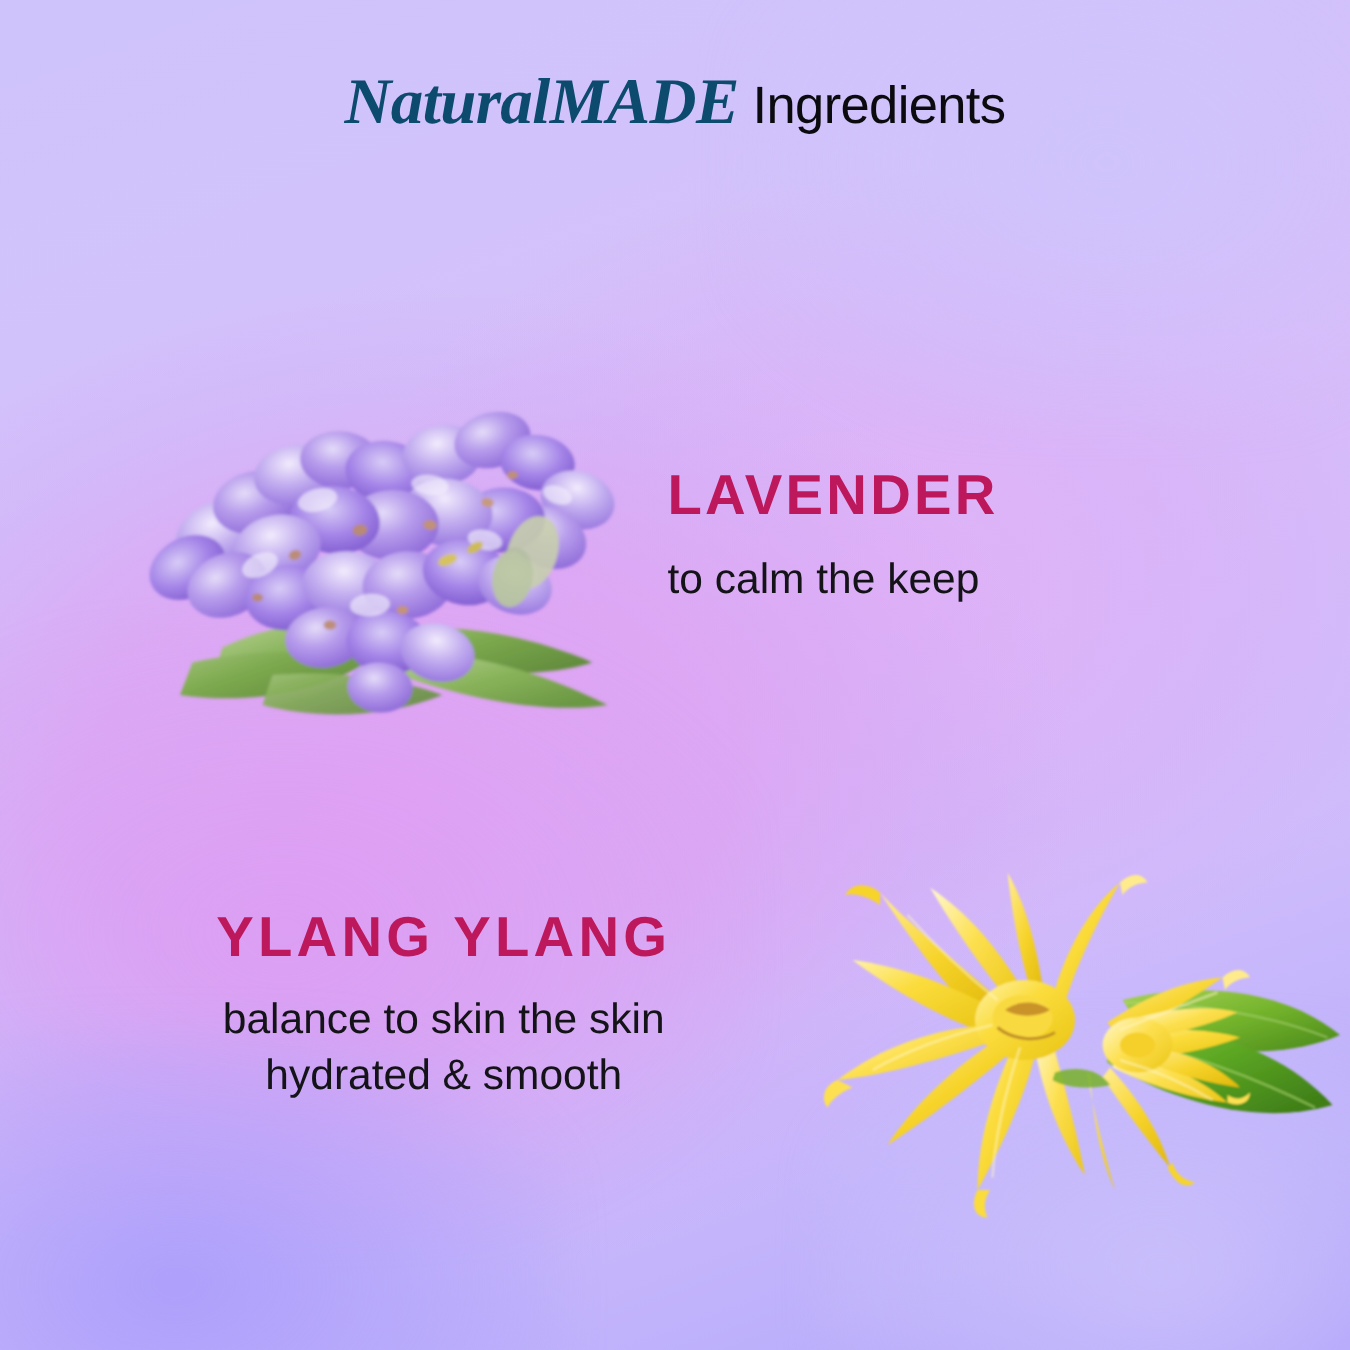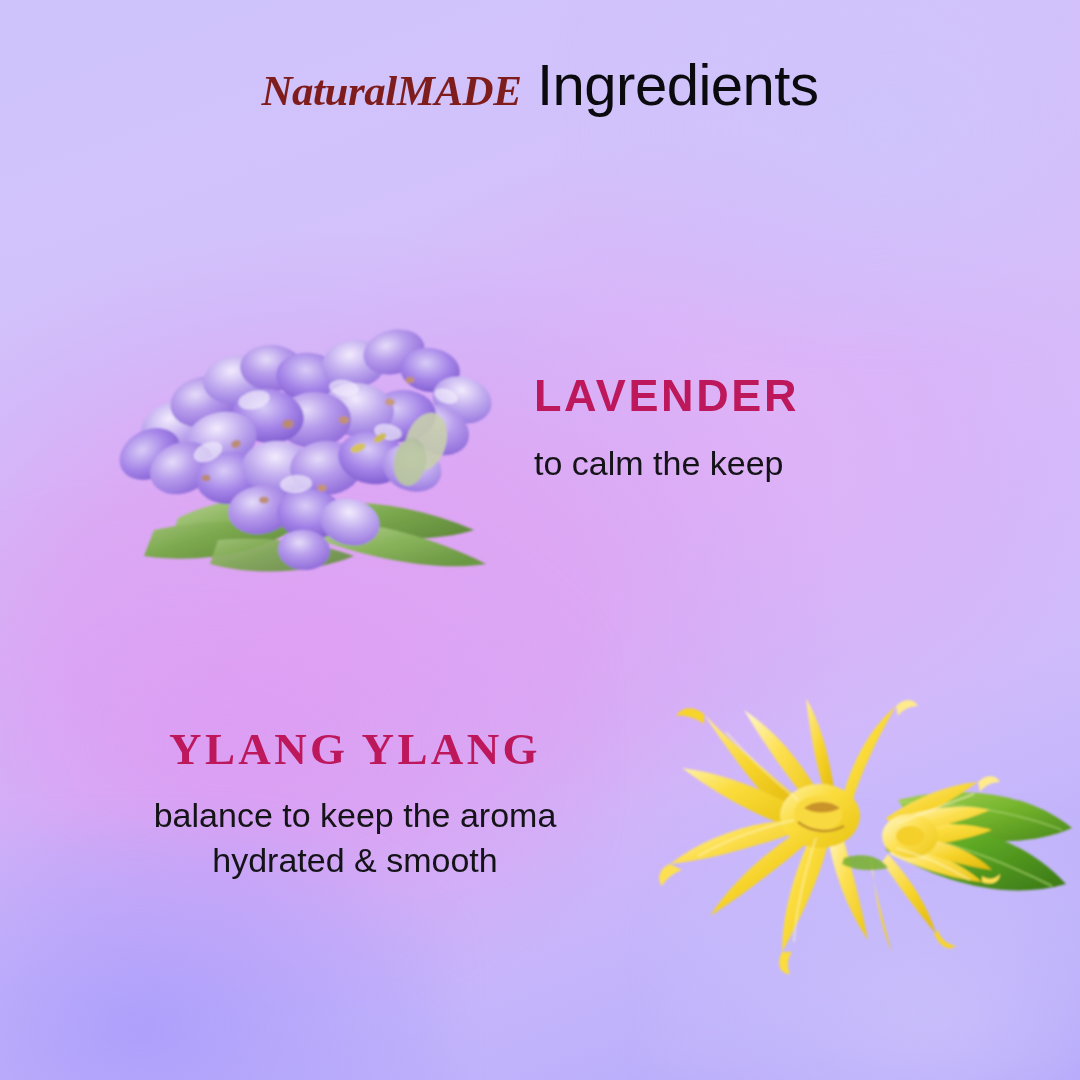--- a/index.html
+++ b/index.html
@@ -68,28 +68,28 @@
     top: 56px;
     width: 1080px;
     text-align: center;
     white-space: nowrap;
     line-height: 1;
   }
   .title-serif {
     font-family: "Liberation Serif", serif;
     font-style: italic;
     font-weight: 700;
-    font-size: 43px;
-    color: #7f1d1d;
+    font-size: 52px;
+    color: #0c4a6e;
     letter-spacing: -0.5px;
   }
   .title-sans {
     font-family: "Liberation Sans", sans-serif;
     font-weight: 400;
-    font-size: 58px;
+    font-size: 42px;
     color: #0b0b0f;
     letter-spacing: -0.5px;
   }
 
   
   .block { position: absolute; }
   .ing-title {
     font-family: "Liberation Sans", sans-serif;
     font-weight: 700;
     font-size: 45px;
@@ -110,21 +110,21 @@
     top: 372px;
     text-align: left;
   }
   #lavender-text .ing-desc { margin-top: 22px; }
   #ylang-text {
     left: 105px;
     top: 726px;
     width: 500px;
     text-align: center;
   }
-  #ylang-text .ing-title { letter-spacing: 3.4px; font-family: Liberation Serif, serif; }
+  #ylang-text .ing-title { letter-spacing: 3.4px; }
   #ylang-text .ing-desc { margin-top: 20px; }
 
   
   .art { position: absolute; }
   #lavender-art { left: 58px; top: 292px; width: 470px; height: 300px; }
   #ylang-art { left: 648px; top: 688px; width: 430px; height: 292px; }
   .art svg { display: block; width: 100%; height: 100%; }
 </style>
 </head>
 <body>
@@ -246,21 +246,21 @@
   <div class="block" id="lavender-text">
     <div class="ing-title">LAVENDER</div>
     <div class="ing-desc">
       <div>to calm the keep</div>
     </div>
   </div>
 
   <div class="block" id="ylang-text">
     <div class="ing-title">YLANG YLANG</div>
     <div class="ing-desc">
-      <div>balance to keep the aroma</div>
+      <div>balance to skin the skin</div>
       <div>hydrated &amp; smooth</div>
     </div>
   </div>
 
   <div class="art" id="ylang-art">
     <svg viewBox="0 0 430 292" xmlns="http://www.w3.org/2000/svg">
       <defs>
         <linearGradient id="yPetal1" x1="0%" y1="0%" x2="100%" y2="100%">
           <stop offset="0%" stop-color="#fff2a8"></stop>
           <stop offset="40%" stop-color="#fbdc3c"></stop>

